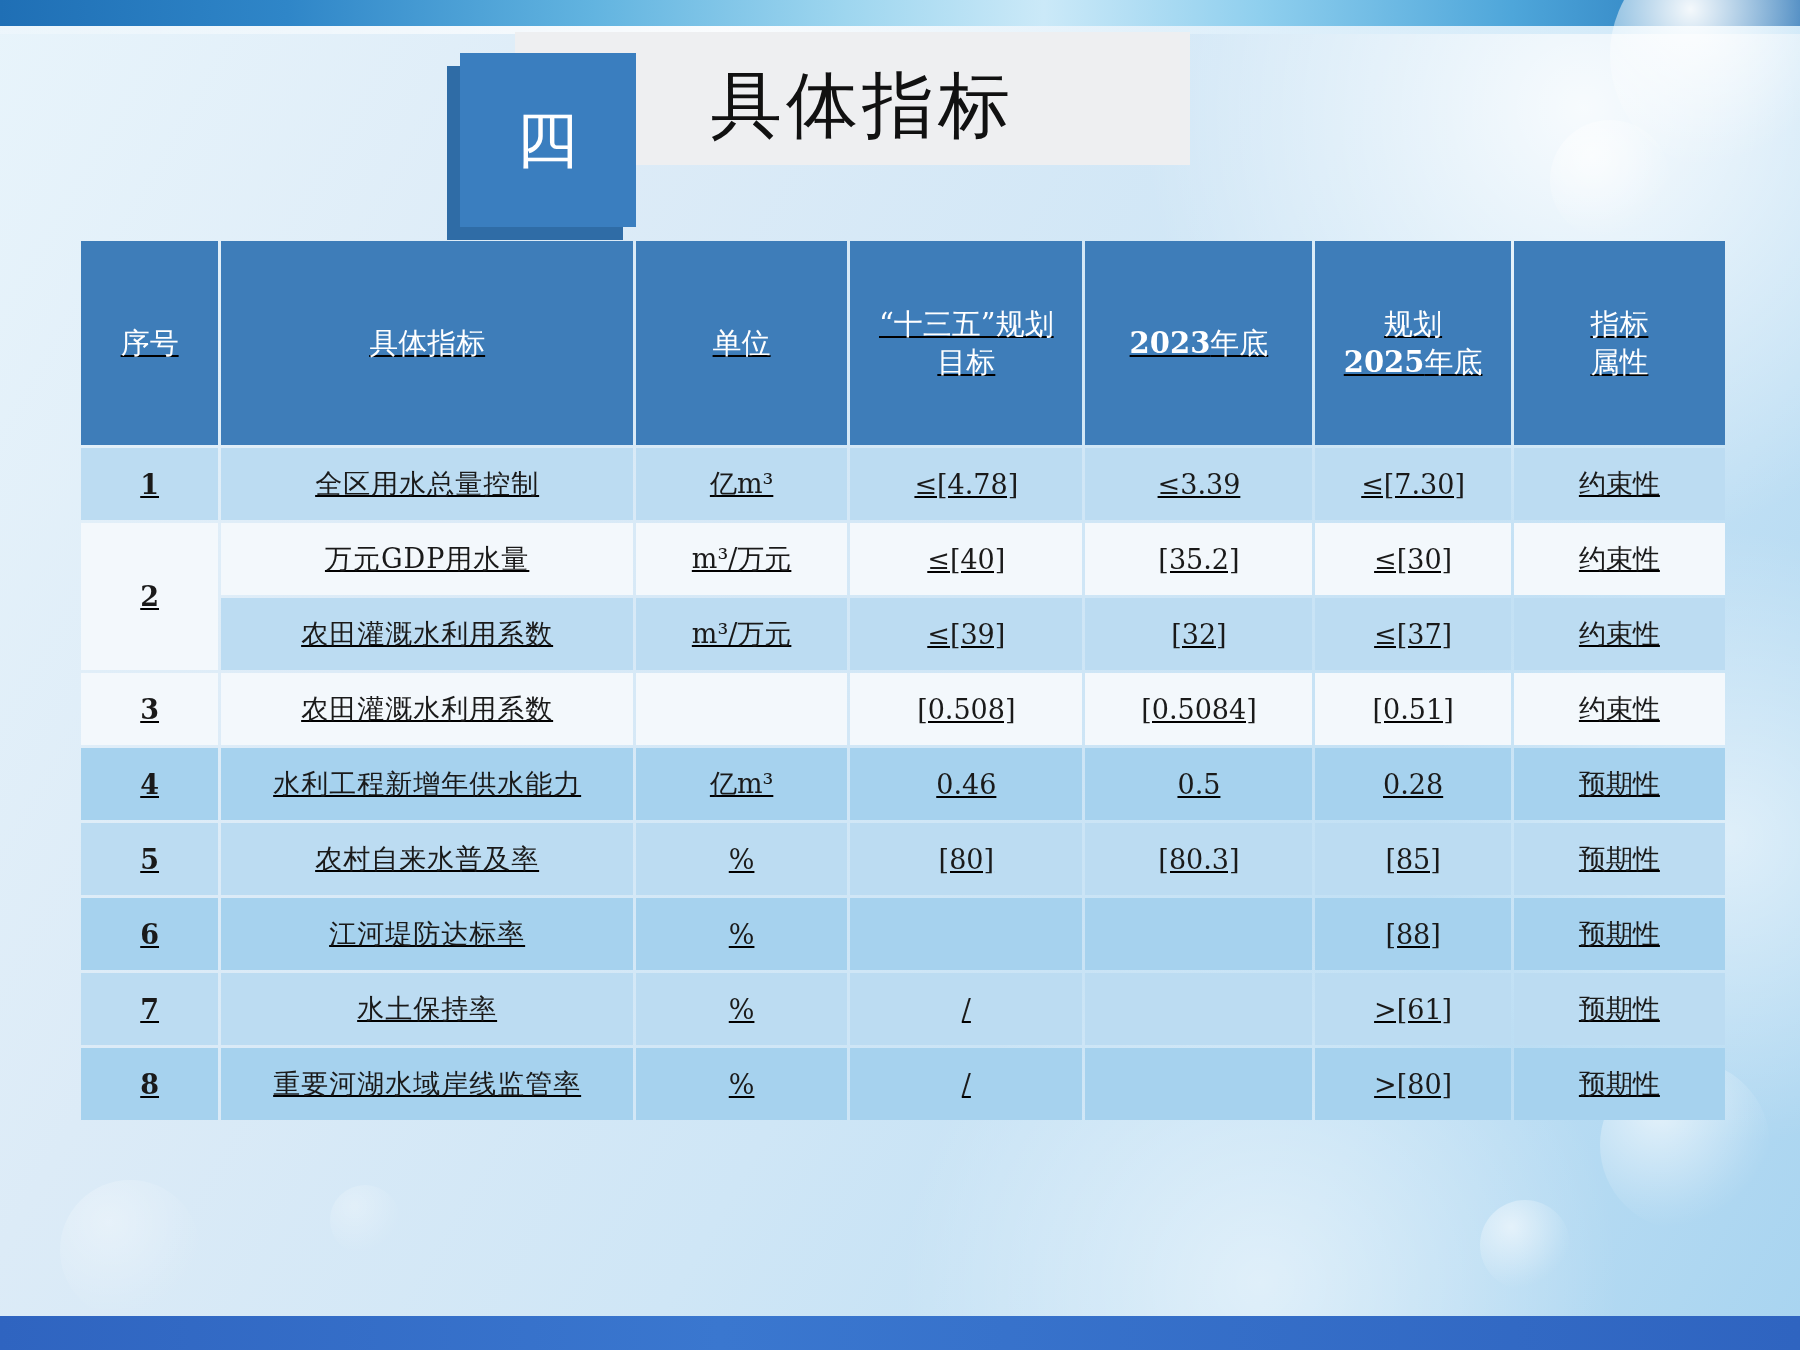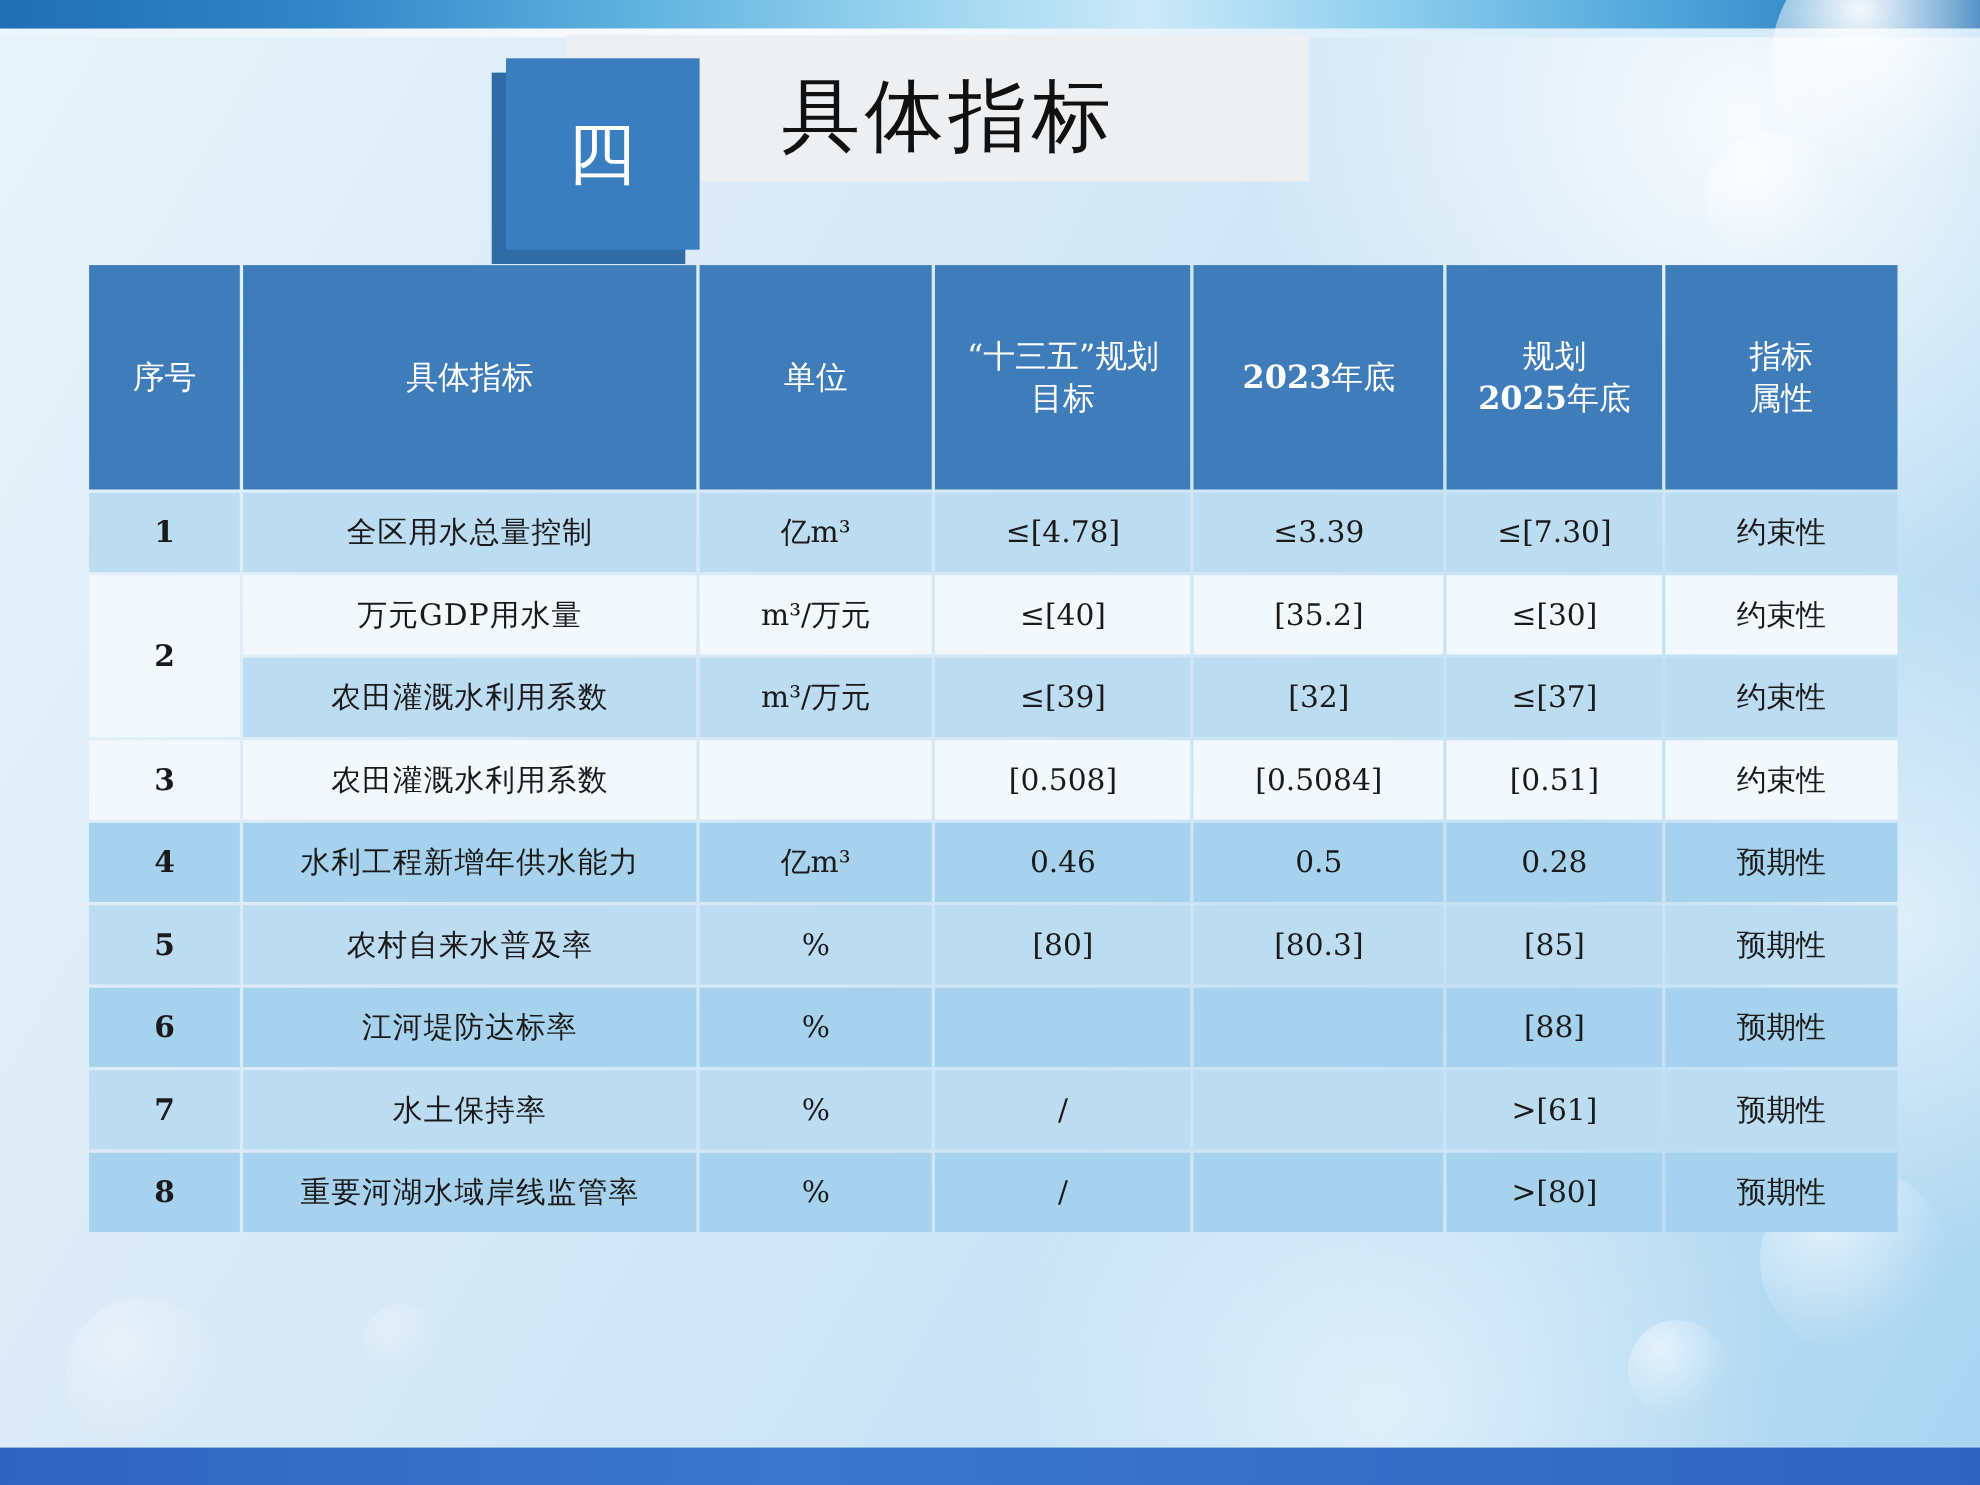--- a/index.html
+++ b/index.html
@@ -107,20 +107,21 @@
     letter-spacing: 4px;
     white-space: nowrap;
   }
 
   
   .table-wrap {
     position: absolute;
     left: 78px;
     top: 238px;
     width: 1650px;
+    text-decoration: underline;
   }
   table.idx {
     border-collapse: separate;
     border-spacing: 3px;
     width: 1650px;
     table-layout: fixed;
   }
   table.idx th, table.idx td {
     padding: 0;
     text-align: center;

